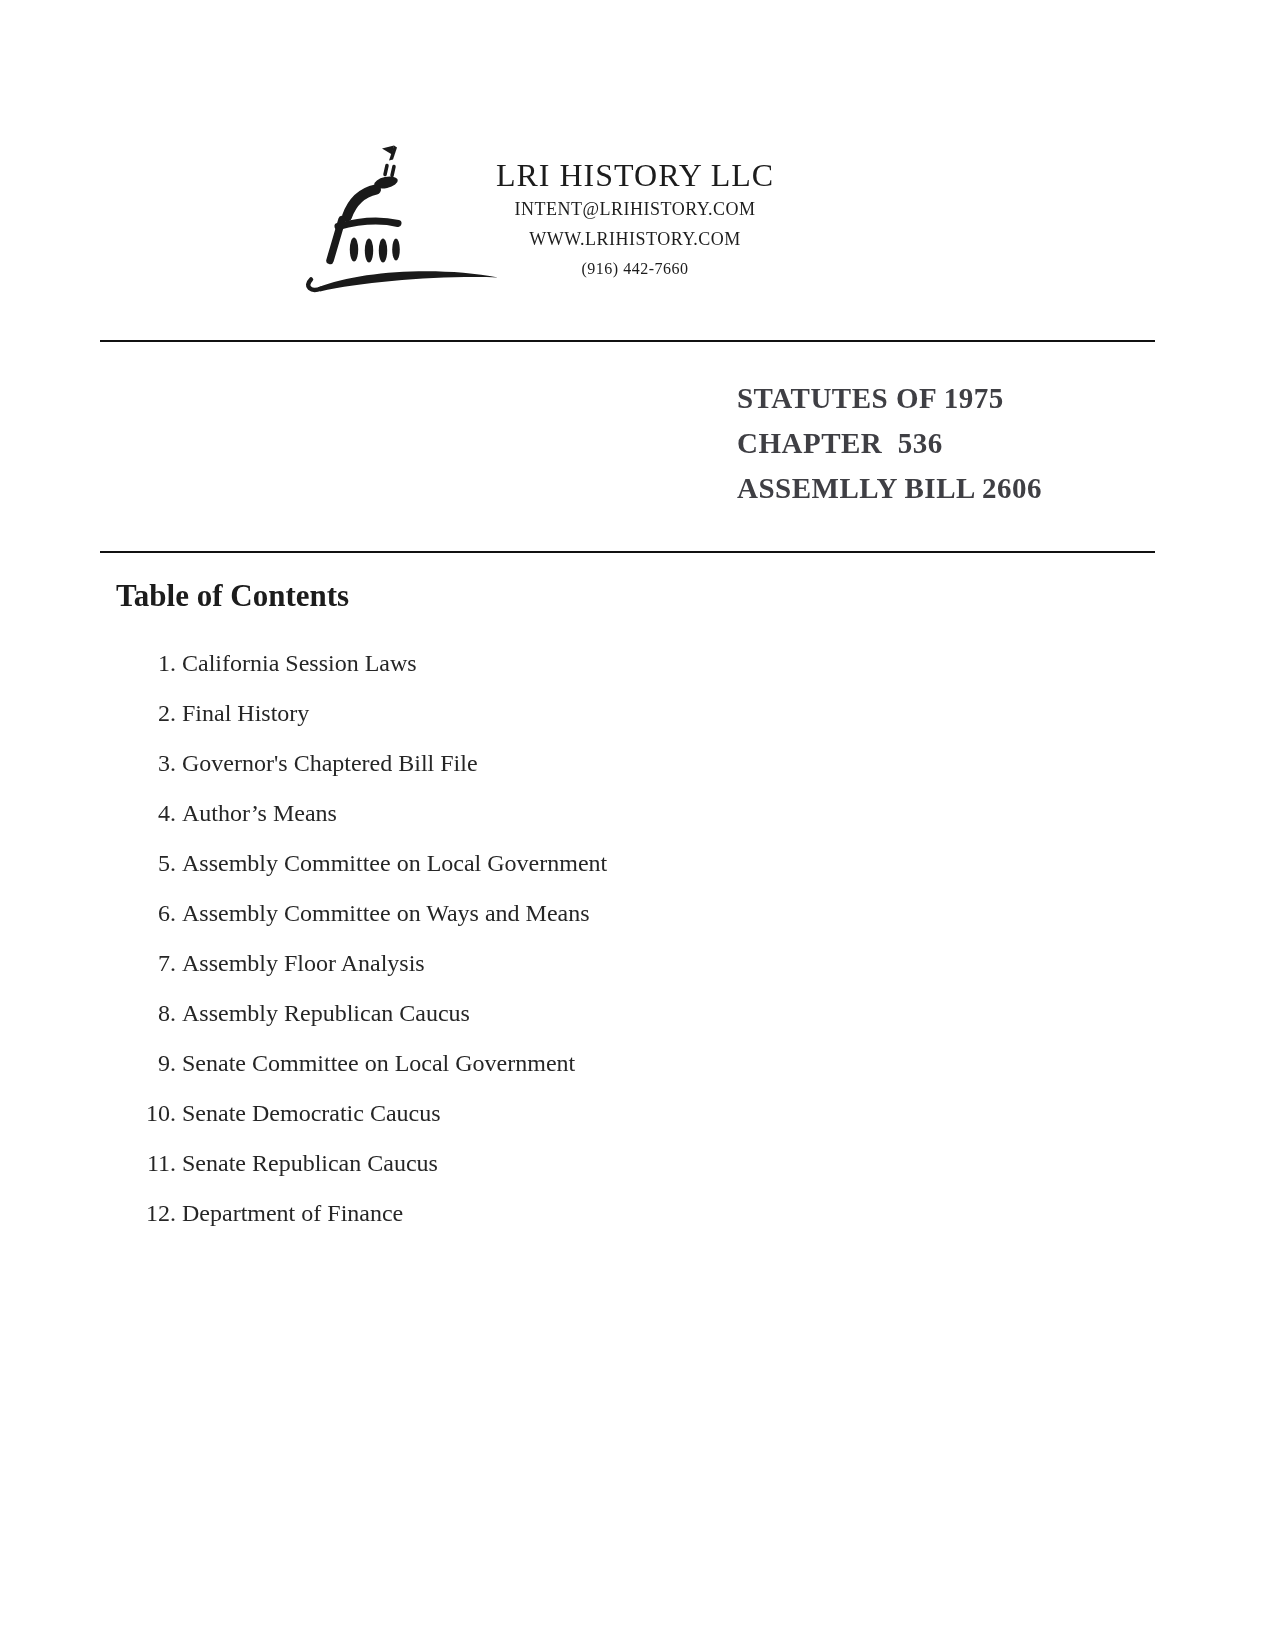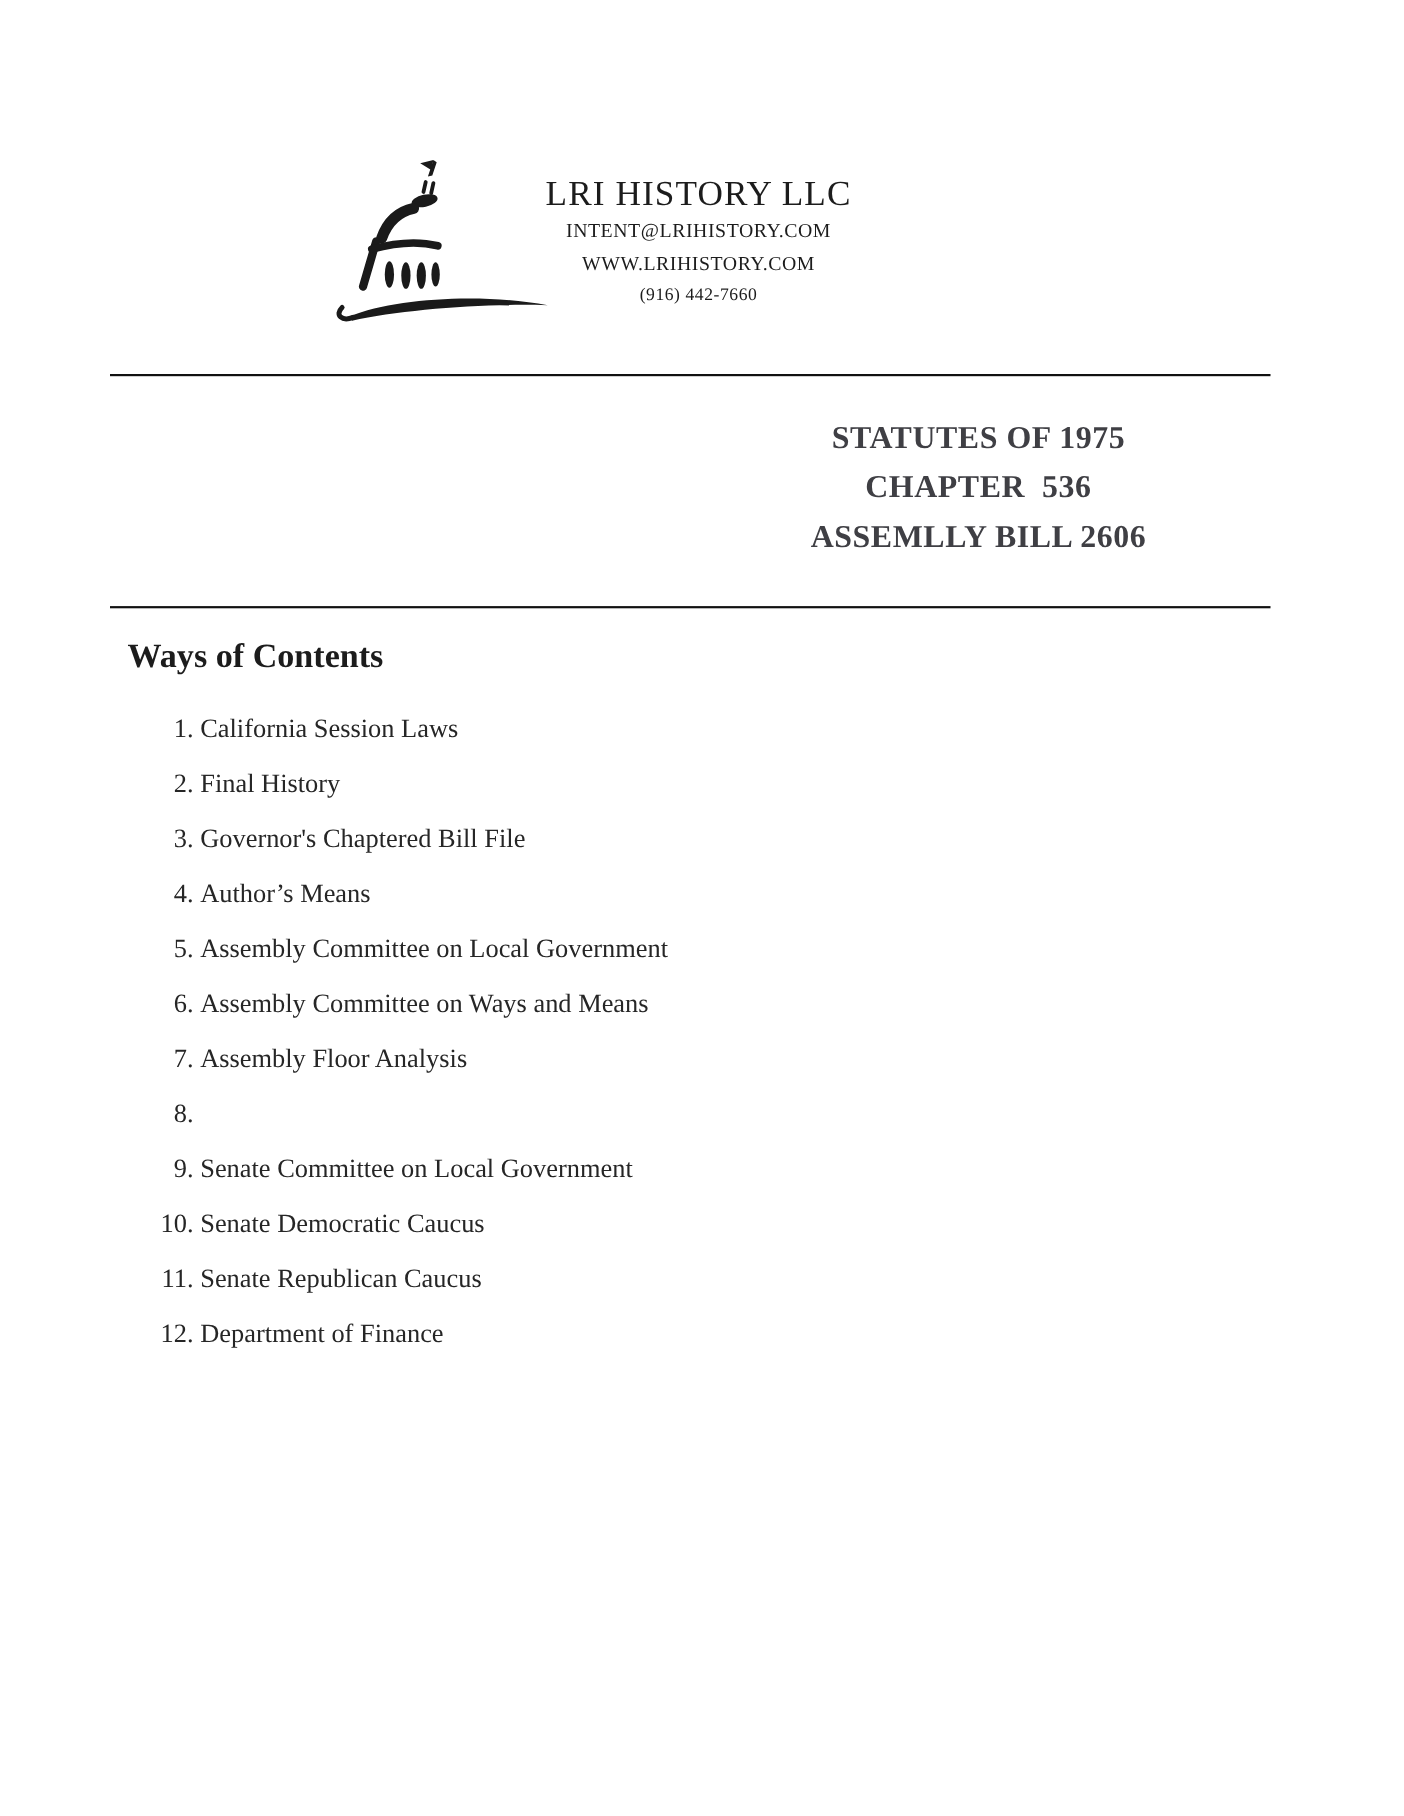--- a/index.html
+++ b/index.html
@@ -59,21 +59,21 @@
     background: #111111;
   }
   .rule-top    { top: 340px; }
   .rule-bottom { top: 551px; }
 
   
   .title-block {
     position: absolute;
     right: 234px;
     top: 376px;
-    text-align: center;
+    text-align: left;
     font-weight: bold;
     font-size: 29px;
     line-height: 45px;
     color: #3f3f44;
     letter-spacing: 0.5px;
   }
   .title-block .title-line { white-space: pre; }
 
   
   .toc-heading {
@@ -152,21 +152,21 @@
 
   <div class="rule rule-top"></div>
   <div class="rule rule-bottom"></div>
 
   <div class="title-block">
     <div class="title-line">STATUTES OF 1975</div>
     <div class="title-line">CHAPTER  536</div>
     <div class="title-line">ASSEMLLY BILL 2606</div>
   </div>
 
-  <div class="toc-heading">Ways of Contents</div>
+  <div class="toc-heading">Table of Contents</div>
 
   <div class="toc-list">
     <div class="toc-row">
       <span class="toc-num">1.</span>
       <span class="toc-label">California Session Laws</span>
     </div>
     <div class="toc-row">
       <span class="toc-num">2.</span>
       <span class="toc-label">Final History</span>
     </div>
@@ -185,20 +185,21 @@
     <div class="toc-row">
       <span class="toc-num">6.</span>
       <span class="toc-label">Assembly Committee on Ways and Means</span>
     </div>
     <div class="toc-row">
       <span class="toc-num">7.</span>
       <span class="toc-label">Assembly Floor Analysis</span>
     </div>
     <div class="toc-row">
       <span class="toc-num">8.</span>
+      <span class="toc-label">Assembly Republican Caucus</span>
     </div>
     <div class="toc-row">
       <span class="toc-num">9.</span>
       <span class="toc-label">Senate Committee on Local Government</span>
     </div>
     <div class="toc-row">
       <span class="toc-num">10.</span>
       <span class="toc-label">Senate Democratic Caucus</span>
     </div>
     <div class="toc-row">

